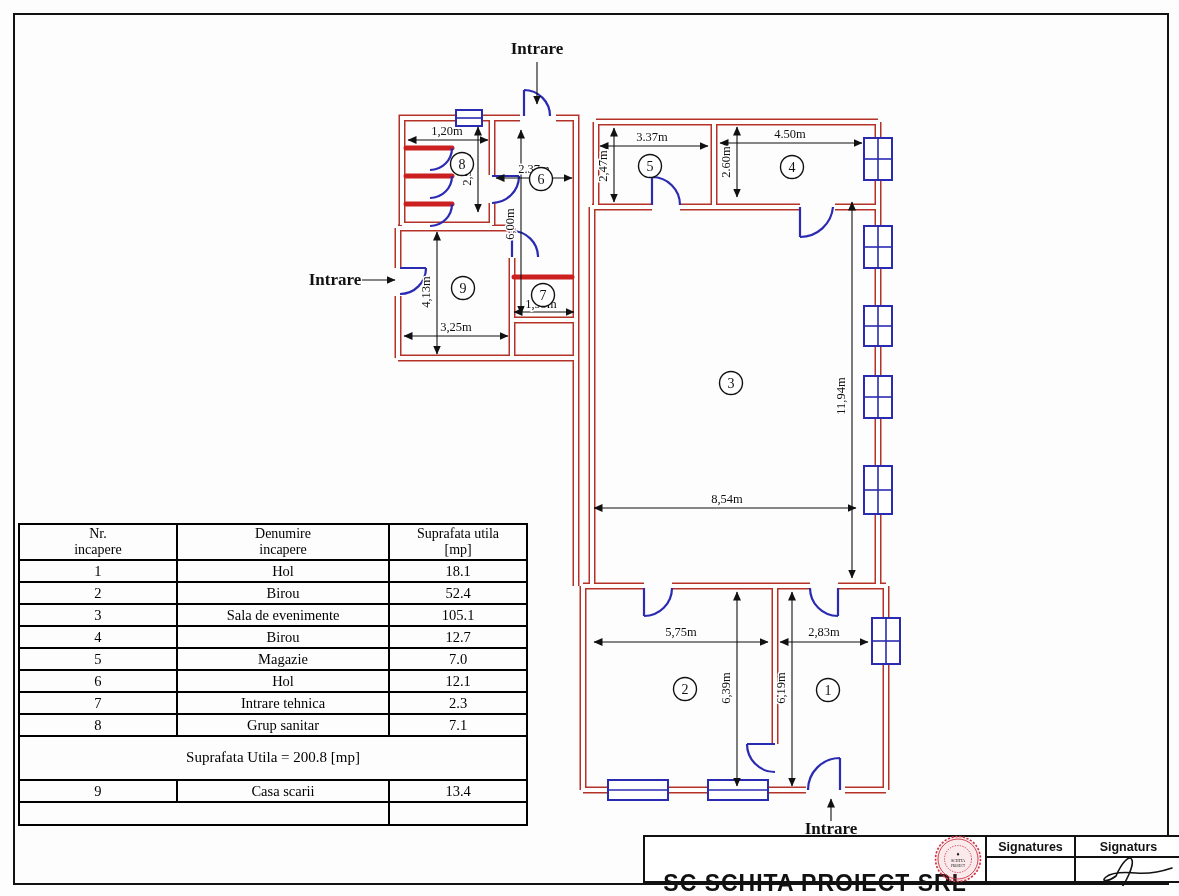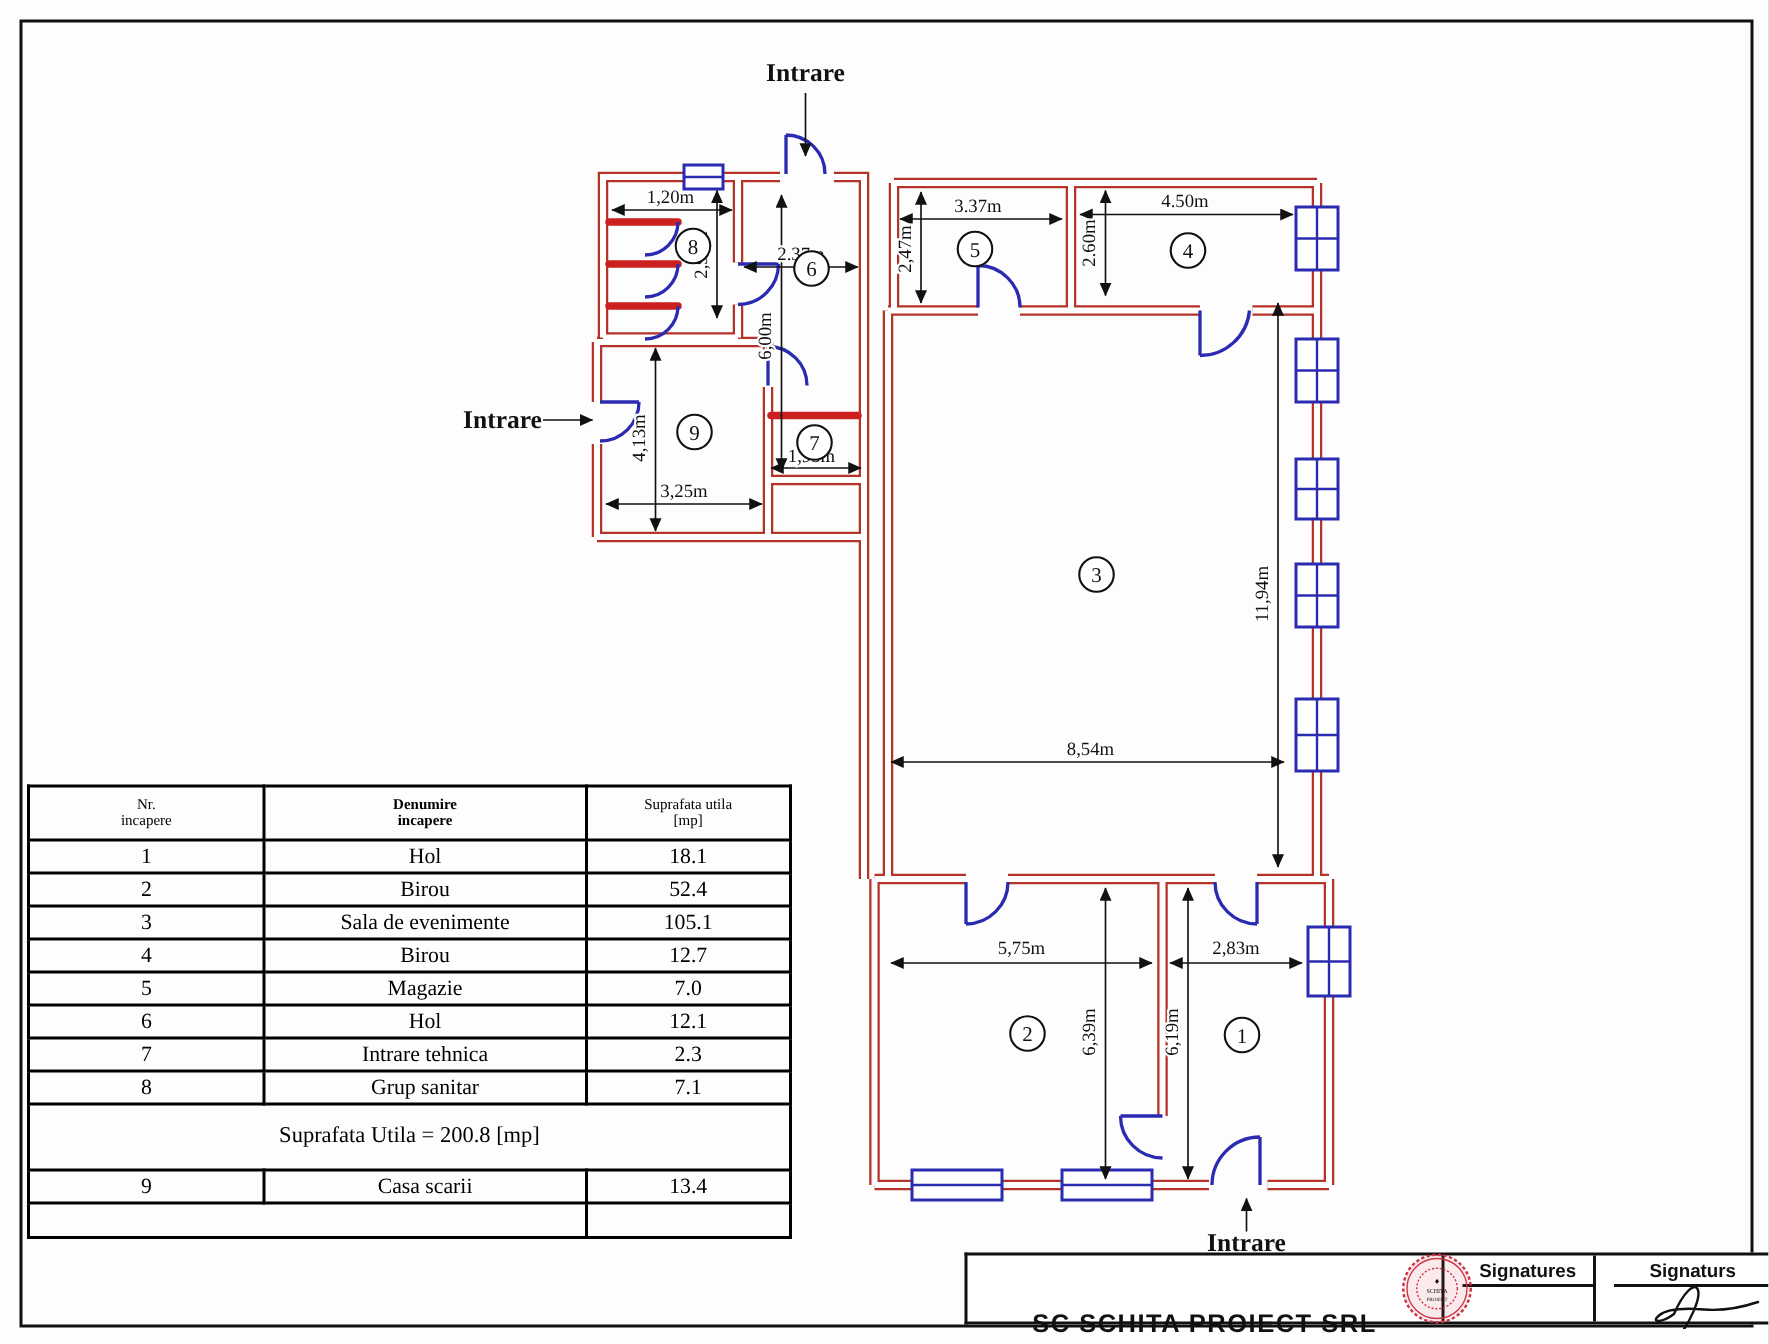--- a/index.html
+++ b/index.html
@@ -16,33 +16,33 @@
   .winl{stroke:#2b2bb2;stroke-width:1.6;}
   .dim{stroke:#111;stroke-width:1.1;fill:none;}
   .dimlab{font-size:12.5px;text-anchor:middle;paint-order:stroke;stroke:#fff;stroke-width:3px;}
   .roomnum{font-size:14px;text-anchor:middle;}
   .circ{fill:#fff;stroke:#111;stroke-width:1.4;}
   .entr{font-size:17px;font-weight:bold;text-anchor:middle;}
   
   #roomtable{position:absolute;left:18px;top:523px;width:510px;border-collapse:collapse;
              font-size:14.5px;color:#000;}
   #roomtable td{border:2px solid #000;text-align:center;padding:0;line-height:1.15;}
-  #roomtable .c1{width:150px;} #roomtable .c2{width:202px;font-weight:bold;} #roomtable .c3{width:154px;}
-  #roomtable .hdr td{height:34px;font-size:10px;margin-top:48px;}
+  #roomtable .c1{width:150px;} #roomtable .c2{width:202px;} #roomtable .c3{width:154px;}
+  #roomtable .hdr td{height:34px;font-size:14px;margin-top:48px;}
   #roomtable .r td{height:20px;}
   #roomtable .band td{height:42px;font-size:15px;}
   #roomtable .blank td{height:21px;}
   
   #titleblock{position:absolute;left:643px;top:835px;width:536px;height:44px;
               border:2px solid #111;border-right:none;display:flex;background:#fff;
               font-family:"Liberation Sans", sans-serif;}
   #tb-company{flex:1 1 auto;display:flex;align-items:center;justify-content:center;
               border-right:2px solid #111;position:relative;}
-  #tb-company span{font-size:17px;font-weight:bold;letter-spacing:1px;color:#111;margin-top:48px;}
-  .sigcol{display:flex;flex-direction:column;padding-left:12px;}
+  #tb-company span{font-size:23px;font-weight:bold;letter-spacing:1px;color:#111;margin-top:48px;}
+  .sigcol{display:flex;flex-direction:column;}
   #sigcol1{width:87px;border-right:2px solid #111;}
   #sigcol2{width:105px;}
   .sighead{height:19px;border-bottom:2px solid #111;display:flex;align-items:center;
            justify-content:center;font-size:12.5px;font-weight:bold;color:#111;}
   .sigbody{flex:1;position:relative;}
   #stamp{position:absolute;left:288px;top:-3px;width:50px;height:50px;}
 </style>
 </head>
 <body>
 

